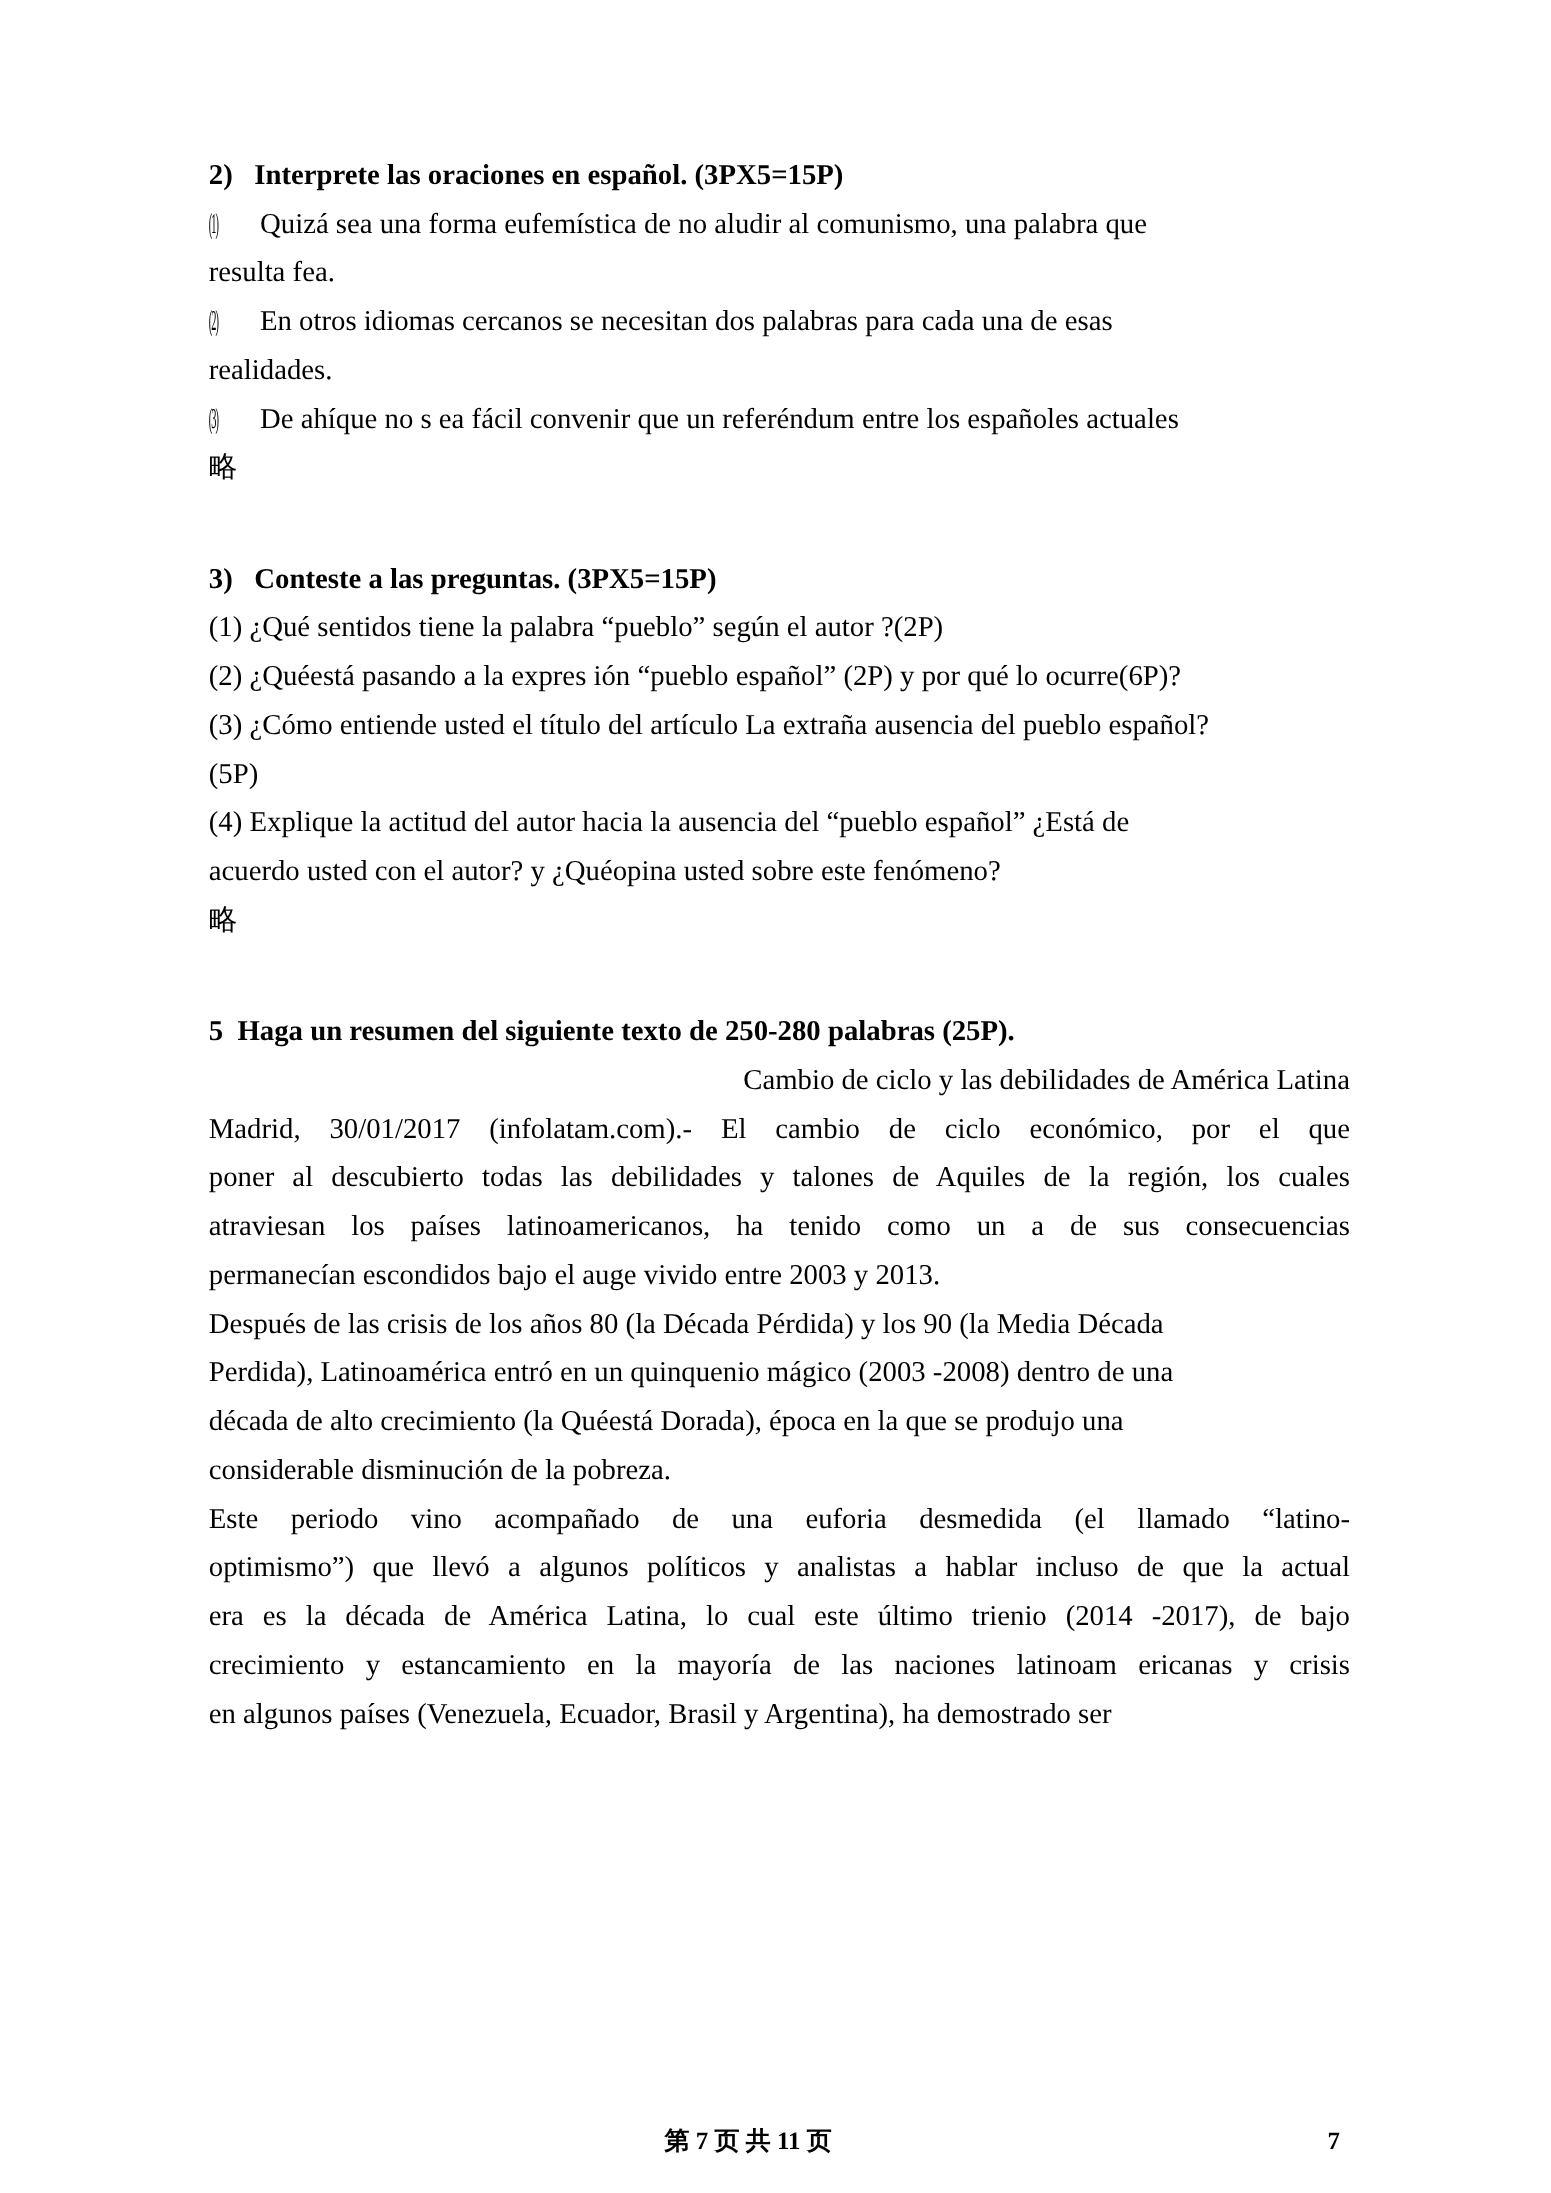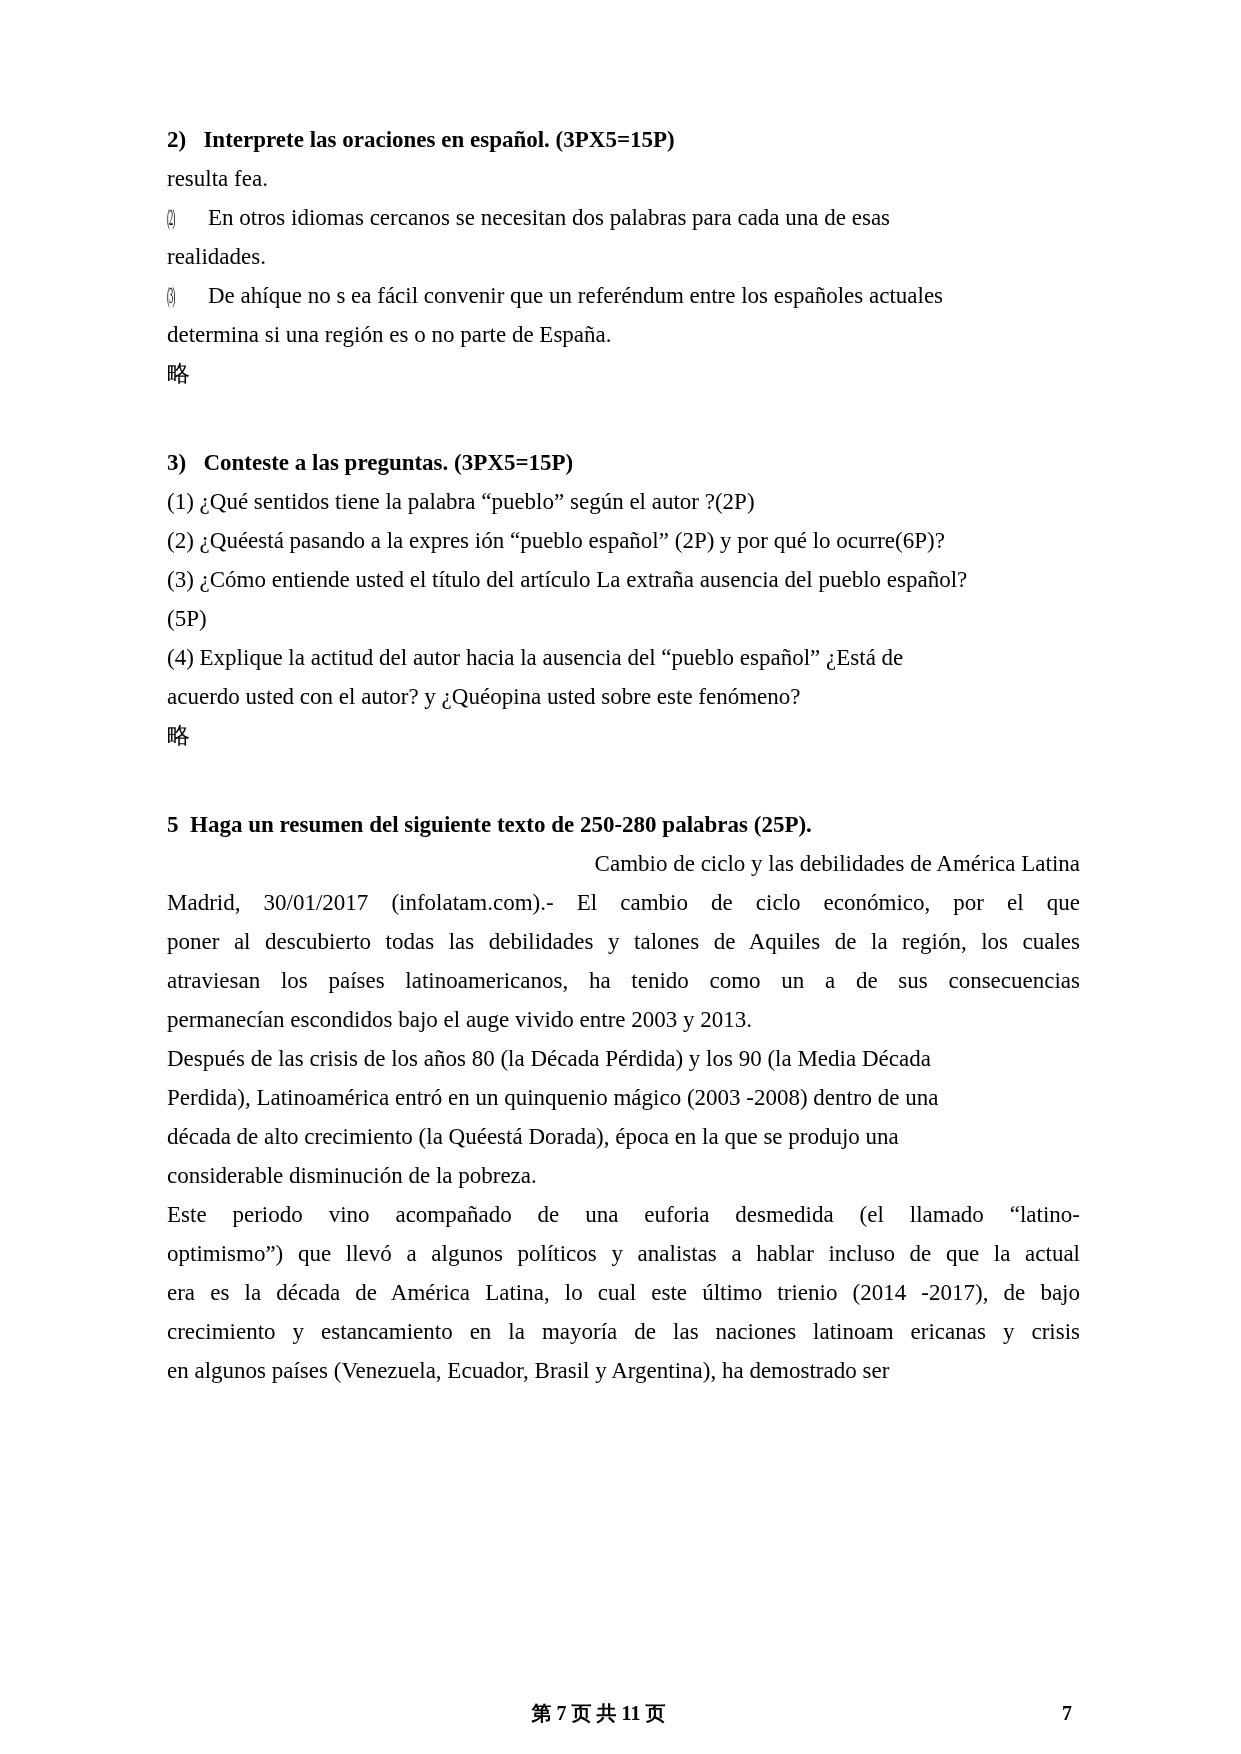--- a/index.html
+++ b/index.html
@@ -56,27 +56,27 @@
   .footer-right { position: absolute; right: 8px; top: 0; }
 </style>
 </head>
 <body>
 
 <div class="page">
   <div class="content">
 
     <div class="line bold">2)   Interprete las oraciones en español. (3PX5=15P)</div>
 
+    <div class="line"><span class="sqmark">(1)</span><span>Quizá sea una forma eufemística de no aludir al comunismo, una palabra que</span></div>
     <div class="line">resulta fea.</div>
 
     <div class="line"><span class="sqmark">(2)</span><span>En otros idiomas cercanos se necesitan dos palabras para cada una de esas</span></div>
     <div class="line">realidades.</div>
 
     <div class="line"><span class="sqmark">(3)</span><span>De ahíque no s ea fácil convenir que un referéndum entre los españoles actuales</span></div>
-    <div class="line">determina si una región es o no parte de España.</div>
 
     <div class="line">略</div>
 
     <div class="spacer"></div>
 
     <div class="line bold">3)   Conteste a las preguntas. (3PX5=15P)</div>
     <div class="line">(1) ¿Qué sentidos tiene la palabra “pueblo” según el autor ?(2P)</div>
     <div class="line">(2) ¿Quéestá pasando a la expres ión “pueblo español” (2P) y por qué lo ocurre(6P)?</div>
     <div class="line">(3) ¿Cómo entiende usted el título del artículo La extraña ausencia del pueblo español?</div>
     <div class="line">(5P)</div>

